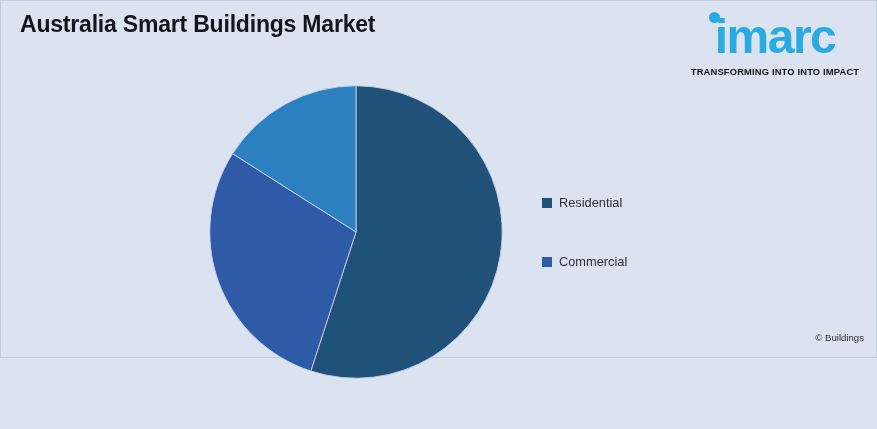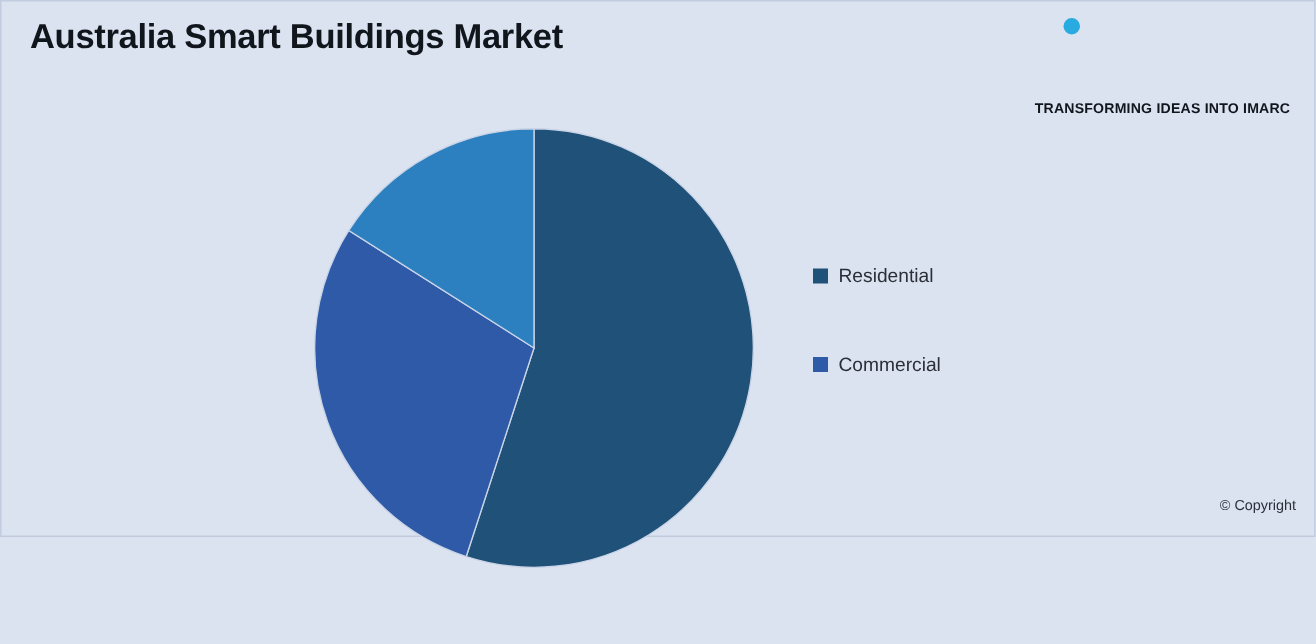--- a/index.html
+++ b/index.html
@@ -92,21 +92,21 @@
     top: 84px;
     width: 294px;
     height: 294px;
   }
   #pie-svg { display: block; }
 
   
   #legend {
     position: absolute;
     left: 541px;
-    top: 153px;
+    top: 172px;
     width: 220px;
   }
   .legend-item {
     display: flex;
     align-items: center;
     height: 59px;
   }
   .legend-swatch {
     width: 10px;
     height: 10px;
@@ -133,21 +133,22 @@
 </head>
 <body>
 
 <div id="page">
 
   <div id="chart-title">Australia Smart Buildings Market</div>
 
 
   <div id="logo-block">
     <div id="logo-dot"></div>
-    <div id="logo-tagline">TRANSFORMING IDEAS INTO IMARC</div>
+    <div id="logo-wordmark">imarc</div>
+    <div id="logo-tagline">TRANSFORMING INTO INTO IMPACT</div>
   </div>
 
   <div id="pie-wrap">
     <svg id="pie-svg" width="294" height="294" viewBox="0 0 294 294">
       <g id="pie-slices">
           <path d="M 147 147 L 147.00 0.80 A 146.2 146.2 0 1 1 101.82 286.04 Z" fill="#1f5179" stroke="#c9d4e6" stroke-width="0.9"></path>
           <path d="M 147 147 L 101.82 286.04 A 146.2 146.2 0 0 1 23.56 68.66 Z" fill="#2f5aa8" stroke="#c9d4e6" stroke-width="0.9"></path>
           <path d="M 147 147 L 23.56 68.66 A 146.2 146.2 0 0 1 147.00 0.80 Z" fill="#2d80c0" stroke="#c9d4e6" stroke-width="0.9"></path>
         </g>
     </svg>
@@ -158,16 +159,16 @@
       <span class="legend-swatch" style="background: rgb(31, 81, 121);"></span>
       <span class="legend-label">Residential</span>
     </div>
     <div class="legend-item">
       <span class="legend-swatch" style="background: rgb(47, 90, 168);"></span>
       <span class="legend-label">Commercial</span>
     </div>
   </div>
 
   <div id="copyright">
-    <div>© Copyright</div>
+    <div>© Buildings</div>
   </div>
 
 </div>
 
 </body></html>

